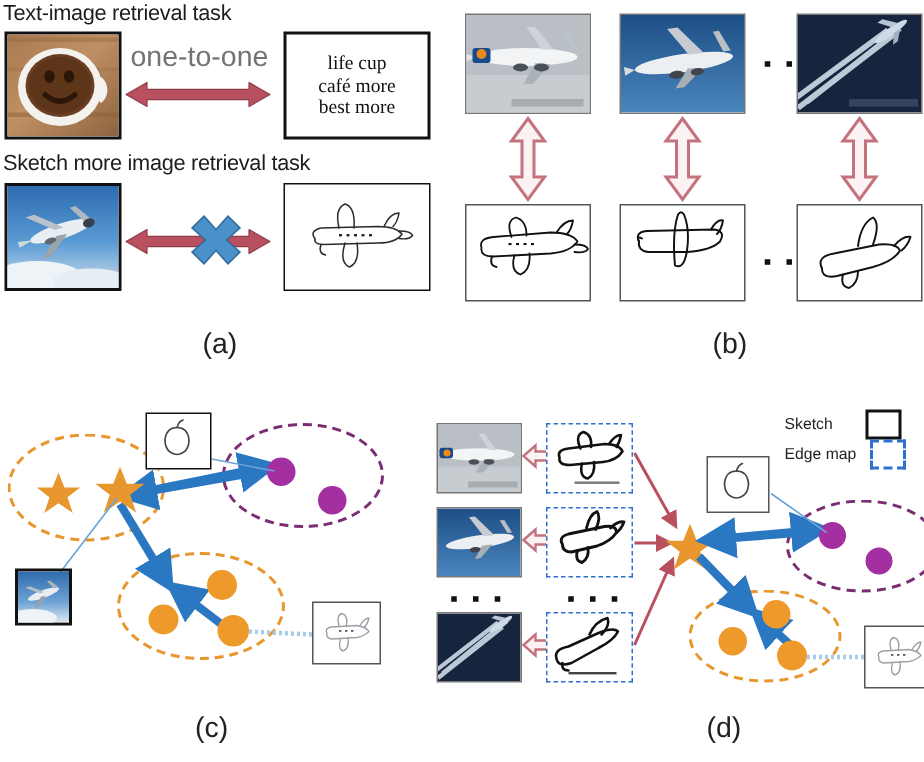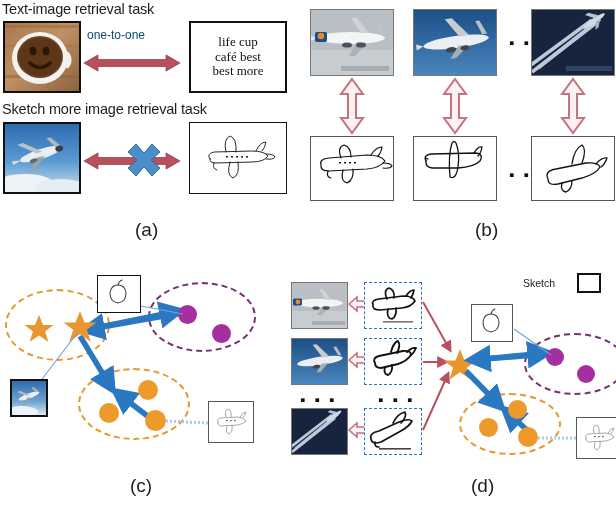--- a/index.html
+++ b/index.html
@@ -4,21 +4,21 @@
 <style>
   html,body{margin:0;padding:0;background:#ffffff;}
   body{width:616px;height:508px;position:relative;overflow:hidden;
        font-family:"Liberation Sans",sans-serif;color:#1a1a1a;}
   .fig{position:absolute;left:0;top:0;width:616px;height:408px;}
   .abs{position:absolute;}
 
   
   .task-title{font-size:14.5px;letter-spacing:-0.2px;color:#1d1d1d;white-space:nowrap;}
   .panel-label{font-size:19px;color:#222;letter-spacing:0px;}
-  .arrow-label{font-size:12px;color:#0c4a6e;white-space:nowrap;text-align:right;}
+  .arrow-label{font-size:19px;color:#737373;white-space:nowrap;text-align:right;}
   .legend-text{font-size:10.5px;color:#222;white-space:nowrap;}
 
   
   .photo{border:2px solid #111;box-sizing:border-box;overflow:hidden;position:absolute;}
   .photo-b{border:1px solid #777;}
   .textbox{border:2px solid #111;box-sizing:border-box;background:#fff;
            display:flex;flex-direction:column;align-items:center;justify-content:center;}
   .textbox span{font-family:"Liberation Serif",serif;font-size:13px;line-height:1.15;color:#111;}
   .sketchbox{border:1.6px solid #111;box-sizing:border-box;background:#fff;position:absolute;}
   .sketchbox-gray{border:1.6px solid #555;}
@@ -74,21 +74,21 @@
     <div class="abs" style="left:84px;top:52px;">
       <svg width="96" height="22" viewBox="0 0 96 22">
         <g fill="#B9505F" stroke="#8e3d4b" stroke-width="0.8" stroke-linejoin="round">
           <path d="M0 11 L14 3 L14 7.6 L82 7.6 L82 3 L96 11 L82 19 L82 14.4 L14 14.4 L14 19 Z"></path>
         </g>
       </svg>
     </div>
 
     <div class="textbox abs" style="left:189px;top:21px;width:98px;height:72px;">
       <span>life cup</span>
-      <span>café best</span>
+      <span>café more</span>
       <span>best more</span>
     </div>
 
     <div class="abs task-title" style="left:2px;top:101px;">Sketch more image retrieval task</div>
 
     <div class="photo" style="left:3px;top:122px;width:78px;height:72px;">
       <svg width="74" height="68" viewBox="0 0 74 68">
         <defs>
           <linearGradient id="sky1" x1="0" y1="0" x2="0" y2="1">
             <stop offset="0%" stop-color="#2d6cb0"></stop>
@@ -358,20 +358,24 @@
     <div class="abs panel-label" style="left:130px;top:217px;">(c)</div>
   </div>
 
   <div class="abs" style="left:296px;top:258px;width:320px;height:250px;">
 
     <div class="abs" style="left:227px;top:16px;">
       <div style="display:flex;align-items:center;gap:22px;height:17px;">
         <span class="legend-text">Sketch</span>
         <span style="width:20px;height:16px;border:2px solid #111;display:inline-block;"></span>
       </div>
+      <div style="display:flex;align-items:center;gap:9px;height:17px;margin-top:3px;">
+        <span class="legend-text">Edge map</span>
+        <span style="width:20px;height:16px;border:2px dashed #2F6FD0;display:inline-block;"></span>
+      </div>
     </div>
 
     <div class="photo photo-b" style="left:-5px;top:24px;width:57px;height:47px;">
       <svg width="55" height="45" viewBox="0 0 55 45">
         <rect width="55" height="45" fill="#b9bfc4"></rect>
         <rect y="28" width="55" height="17" fill="#c6ccd0"></rect>
         <g transform="translate(27,20)">
           <ellipse cx="0" cy="0" rx="24" ry="4.2" fill="#f2f4f6"></ellipse>
           <rect x="-26" y="-4.5" width="9" height="7" rx="1.6" fill="#1b4a8a"></rect>
           <circle cx="-21" cy="-1" r="2.4" fill="#e88a1a"></circle>

